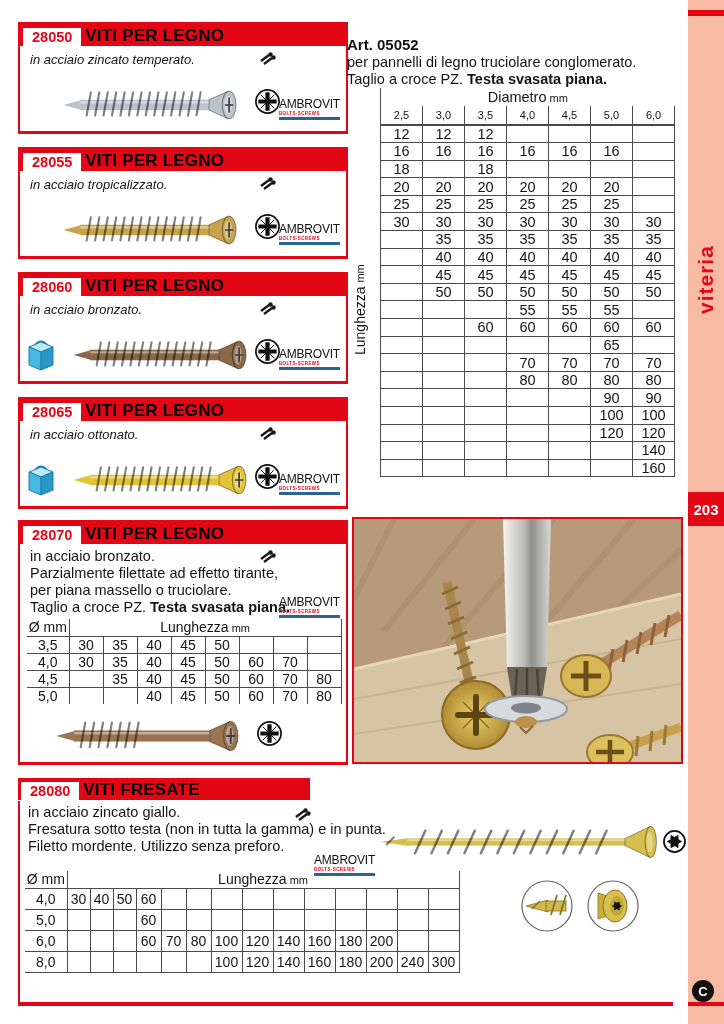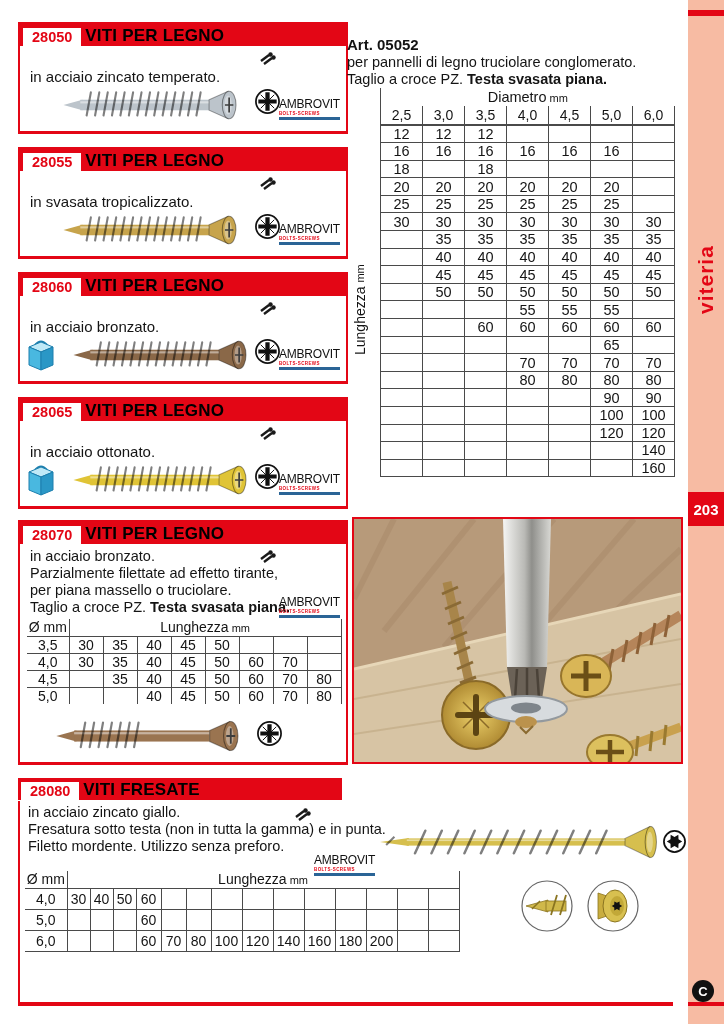--- a/index.html
+++ b/index.html
@@ -11,21 +11,21 @@
   
   .pbox{position:absolute;left:18px;width:330px;border:2px solid var(--accent);
         border-bottom-width:3px;background:#fff;}
   .phead{height:22px;background:var(--accent);display:flex;align-items:flex-end;}
   .chip{background:#fff;color:var(--accent);font-weight:700;font-size:14.5px;
         padding:0 9px;margin-left:3px;height:18px;line-height:18px;}
   .ptitle{color:#000000;font-weight:700;font-size:17px;margin-left:4px;letter-spacing:.2px;}
   .pbody{position:relative;}
   .pbodyA{height:85px;}
   .pbody5{height:218px;}
-  .desc{position:absolute;left:10px;top:22px;font-size:15px;}
+  .desc{position:absolute;left:10px;top:6px;font-size:13px;font-style:italic;}
   .lines{position:absolute;left:10px;top:4px;font-size:14.5px;line-height:17px;}
   .screw-main{position:absolute;left:38px;top:40px;width:185px;height:38px;}
   .screw-shift{left:48px;}
   .pz{position:absolute;left:234px;top:42px;width:27px;height:27px;}
   .crate{position:absolute;left:6px;top:42px;width:30px;height:36px;}
 
   
   .brand{position:absolute;right:6px;top:3px;display:flex;gap:3px;align-items:flex-start;}
   .brand svg{margin-top:3px;}
   .brand-name{font-weight:400;font-size:12px;letter-spacing:-.2px;color:#111;margin-top:48px;}
@@ -33,21 +33,21 @@
   .brand-bar{height:2.5px;background:#2a6496;margin-top:1px;}
 
   
   .artinfo{position:absolute;left:347px;top:36px;font-size:14.5px;line-height:17.5px;}
   .artinfo .t{font-weight:700;font-size:15px;}
   .unit{font-size:11px;margin-left:3px;}
   table{border-collapse:collapse;table-layout:fixed;}
   th{font-weight:400;}
   .art{position:absolute;left:380px;top:88px;width:294px;}
   .art .cap th{font-size:14.5px;height:18px;border-left:1px solid var(--line);text-align:center;}
-  .art .diam th{font-size:14px;height:19px;border-left:1px solid var(--line);
+  .art .diam th{font-size:11px;height:19px;border-left:1px solid var(--line);
                 border-bottom:2px solid var(--line);text-align:center;}
   .art .diam th:last-child{border-right:1px solid var(--line);}
   .art td{font-size:14.5px;height:17.6px;text-align:center;padding:0;
           border-left:1px solid var(--line);border-bottom:1px solid var(--line);}
   .art td:last-child{border-right:1px solid var(--line);}
   .vlabel{position:absolute;left:352px;top:232px;height:156px;width:17px;
           writing-mode:vertical-rl;transform:rotate(180deg);font-size:14px;
           text-align:center;white-space:nowrap;}
   .vlabel .unit{margin-left:0;}
 
@@ -61,21 +61,21 @@
   .sm td:last-child{border-right:1px solid var(--line);}
   .t70{position:absolute;left:7px;top:75px;width:314px;}
   .t70 td{height:15.5px;}
   .t70 tr:last-child td{border-bottom:none;}
   .t80{position:absolute;left:5px;top:70px;width:434px;}
   .t80 td{height:21px;}
   .screw70{position:absolute;left:30px;top:172px;width:196px;height:40px;}
   .pz70{position:absolute;left:236px;top:176px;width:27px;height:27px;}
 
   
-  .h80{position:absolute;left:18px;top:778px;width:324px;}
+  .h80{position:absolute;left:18px;top:778px;width:292px;}
   .lb80{position:absolute;left:18px;top:801px;width:2px;height:201px;background:var(--accent);}
   .b80{position:absolute;left:20px;top:801px;width:668px;height:201px;}
   .b80 .lines{left:8px;top:3px;}
   .b80 .brand{right:auto;left:275px;top:4px;}
   .screw80{position:absolute;left:360px;top:20px;width:278px;height:42px;}
   .tx80{position:absolute;left:642px;top:28px;width:25px;height:25px;}
   .details{position:absolute;left:498px;top:78px;display:flex;gap:8px;}
 
   
   .photo{position:absolute;left:352px;top:517px;width:331px;height:247px;
@@ -181,21 +181,21 @@
         </svg>
     </div>
   </div>
 
   <div class="pbox" style="top:147px">
     <div class="phead">
       <span class="chip">28055</span>
       <span class="ptitle">VITI PER LEGNO</span>
     </div>
     <div class="pbody pbodyA">
-      <div class="desc">in svasata tropicalizzato.</div>
+      <div class="desc">in acciaio tropicalizzato.</div>
       <div class="brand">
         <svg width="16" height="13" viewBox="0 0 16 13">
             <use href="#brandscrews"></use>
           </svg>
         <div>
           <div class="brand-name">AMBROVIT</div>
           <div class="brand-sub">BOLTS-SCREWS</div>
           <div class="brand-bar"></div>
         </div>
       </div>
@@ -712,20 +712,37 @@
             <td>80</td>
             <td>100</td>
             <td>120</td>
             <td>140</td>
             <td>160</td>
             <td>180</td>
             <td>200</td>
             <td></td>
             <td></td>
           </tr>
+          <tr>
+            <td>8,0</td>
+            <td></td>
+            <td></td>
+            <td></td>
+            <td></td>
+            <td></td>
+            <td></td>
+            <td>100</td>
+            <td>120</td>
+            <td>140</td>
+            <td>160</td>
+            <td>180</td>
+            <td>200</td>
+            <td>240</td>
+            <td>300</td>
+          </tr>
         </tbody>
     </table>
     <svg class="screw80" viewBox="0 0 270 36" style="color:#d6bf4e">
         <use href="#scr-long"></use>
       </svg>
     <svg class="tx80" viewBox="0 0 26 26">
       <circle cx="13" cy="13" r="11" fill="#fff" stroke="#111" stroke-width="1.8"></circle>
       <use href="#txstar"></use>
     </svg>
     <div class="details">

